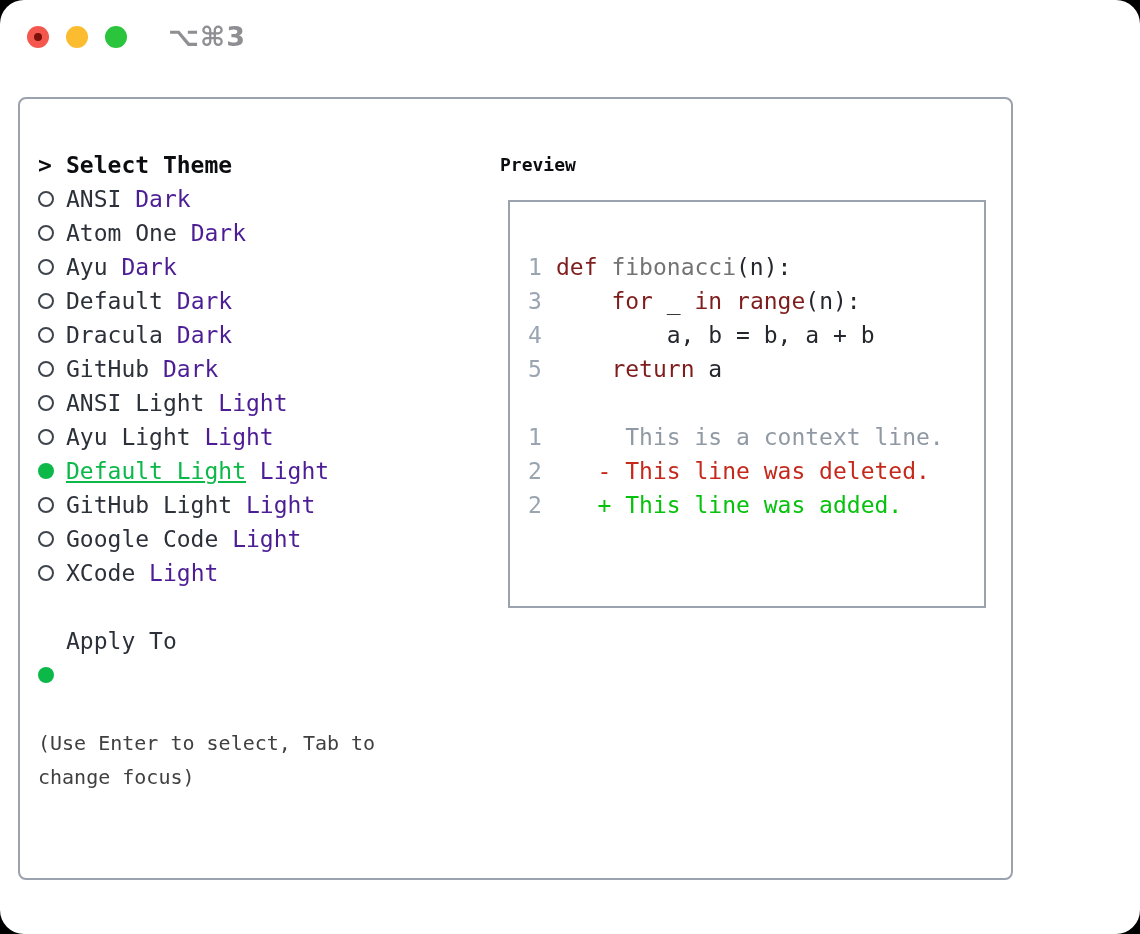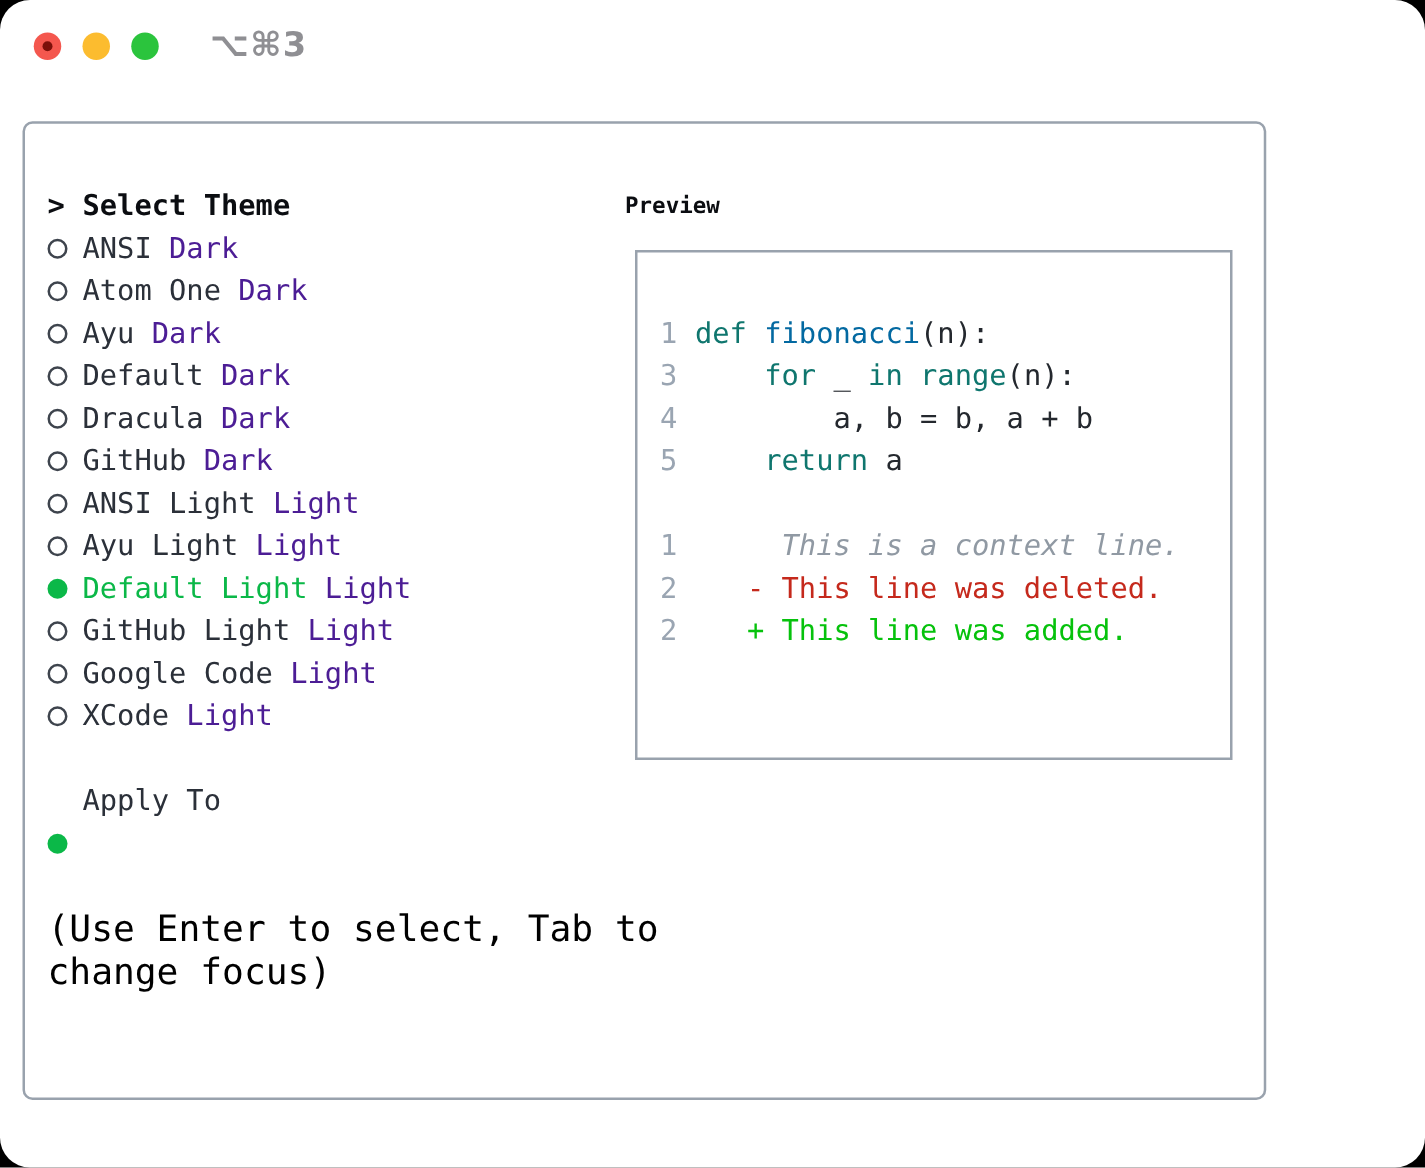--- a/index.html
+++ b/index.html
@@ -54,47 +54,47 @@
   }
   .row.header { font-weight:bold; color:#0b0d11; }
   .marker { width:28px; flex:none; display:flex; align-items:center; }
   .cursor-glyph { font-weight:bold; color:#0b0d11; }
   .radio {
     width:16px; height:16px; border-radius:50%;
     border:2.5px solid #3e444d; box-sizing:border-box;
   }
   .radio.on { border:none; background:#0bb848; }
   .item-name {}
-  .sel .item-name { color:#0bb848; }
+  .sel .item-name { color:#0bb848;text-decoration:underline; }
   .variant { color:#4c1d95; }
   .blank-row { height:34px; }
-  .help-row { height:34px; line-height:34px; font-size:29px; color:#000000; white-space:pre; }
+  .help-row { height:34px; line-height:34px; font-size:20px; color:#404040; white-space:pre; }
   
   .preview-title {
     position:absolute; left:480px; top:49px;
     height:34px; line-height:34px;
     font-size:18px; font-weight:bold; color:#0b0d11;
   }
   .preview-box {
     position:absolute; left:488px; top:101px;
     width:478px; height:408px;
     box-sizing:border-box;
     border:2px solid #99a2ad;
     background:#fff;
   }
   .code-area { position:absolute; left:18px; top:48px; }
   .cline {
     height:34px; line-height:34px;
     font-size:23px; white-space:pre; color:#24282e;
   }
   .ln { display:inline-block; width:28px; color:#9aa5b2; }
-  .c-kw  { color:#0f766e; }
-  .c-fn  { color:#0369a1; }
+  .c-kw  { color:#7f1d1d; }
+  .c-fn  { color:#737373; }
   .c-def { color:#24282e; }
-  .c-ctx { color:#9099a3;font-style:italic; }
+  .c-ctx { color:#9099a3; }
   .c-del { color:#c5291c; }
   .c-add { color:#06c20c; }
 </style>
 </head>
 <body>
 
 <div class="window">
 
   <div class="titlebar">
     <div class="dot dot-red"></div>

